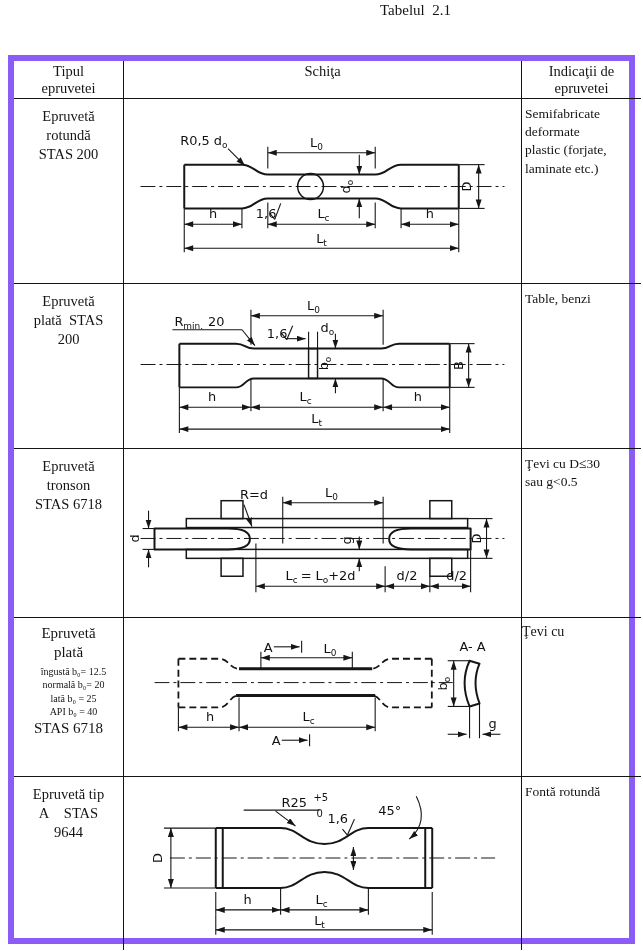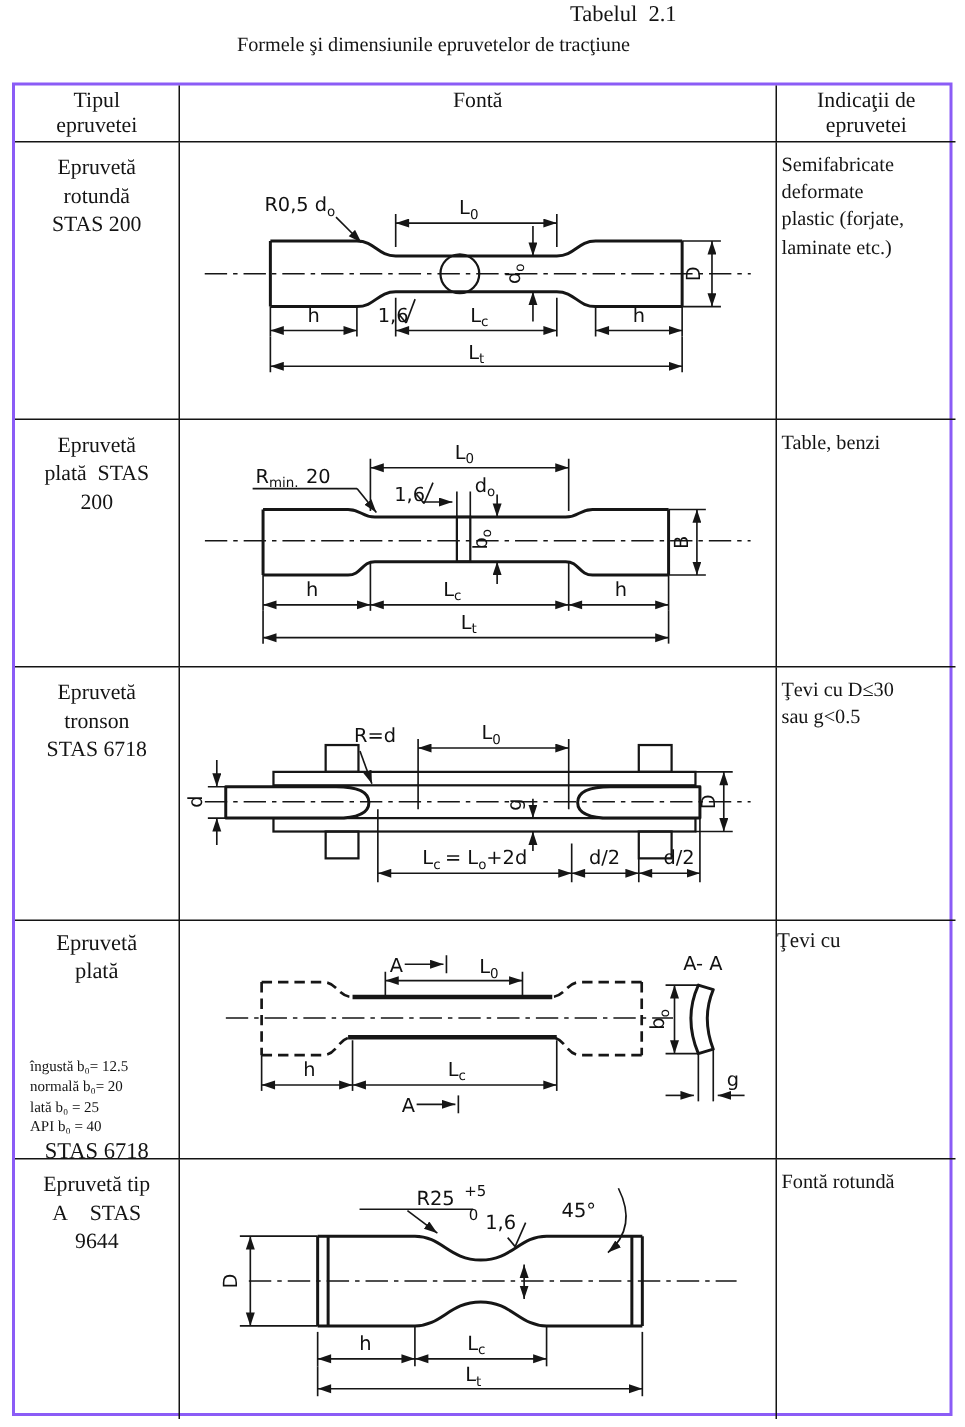--- a/index.html
+++ b/index.html
@@ -5,30 +5,30 @@
   html,body{margin:0;padding:0;background:#fff;}
   .page{position:relative;width:643px;height:951px;background:#fff;color:#141414;
         font-family:"Liberation Serif","DejaVu Serif",serif;overflow:hidden;}
   .doc-title{position:absolute;top:2px;left:380px;width:200px;text-align:left;
              font-size:15px;white-space:pre;}
   .doc-subtitle{position:absolute;top:22px;left:8px;width:562px;text-align:center;
                 font-size:13.5px;}
   .tbl{position:absolute;left:8px;top:55px;width:627px;height:889px;
        display:grid;grid-template-columns:110px 398px 119px;
        grid-template-rows:38px 185px 165px 169px 159px 173px;
-       border:2px solid #8b5cf6;box-sizing:border-box;}
+       border:6px solid #8b5cf6;box-sizing:border-box;}
   .cell{border-right:1.6px solid #141414;border-bottom:1.6px solid #141414;
         box-sizing:border-box;overflow:hidden;}
   .lastcol{border-right:none;}
   .lastrow{border-bottom:none;}
   .hcell{font-size:14.5px;text-align:center;padding-top:2px;white-space:pre-line;line-height:1.2;}
   .tcell{font-size:14.5px;text-align:center;padding-top:8px;white-space:pre-line;line-height:1.3;}
   .ucell{font-size:13.5px;text-align:left;padding:6px 3px 0 3px;white-space:pre-line;line-height:1.35;}
   .tmain{font-size:15px;text-align:center;padding-top:6px;white-space:pre-line;line-height:1.25;}
-  .tsmall{font-size:10px;text-align:left;padding:3px 0 0 10px;white-space:pre-line;line-height:1.35;margin-top:44px;}
+  .tsmall{font-size:10px;text-align:center;padding:3px 0 0 10px;white-space:pre-line;line-height:1.35;}
   .tstas{font-size:15px;text-align:center;padding-top:1px;}
   .umain{font-size:14px;text-align:left;padding-top:6px;}
   .usmall{font-size:11px;text-align:left;padding:16px 0 0 8px;white-space:pre-line;line-height:1.45;}
   svg.sk{display:block;width:100%;height:100%;}
   .o{fill:none;stroke:#161616;stroke-width:2;stroke-linejoin:round;}
   .dim{fill:none;stroke:#161616;stroke-width:1.1;}
   .cl{fill:none;stroke:#161616;stroke-width:1;stroke-dasharray:15 4 3 4;}
   .dsh{fill:none;stroke:#161616;stroke-width:1.8;stroke-dasharray:7 4;}
   .thk{fill:none;stroke:#161616;stroke-width:3;}
   .ol1{fill:none;stroke:#161616;stroke-width:1.5;}
@@ -48,27 +48,26 @@
       <path d="M9,0 L0,3 L9,6 Z" fill="#161616"></path>
     </marker>
     <pattern id="hat" patternUnits="userSpaceOnUse" width="5" height="5" patternTransform="rotate(45)">
       <line x1="0" y1="0" x2="0" y2="5" stroke="#161616" stroke-width="1.4"></line>
     </pattern>
   </defs>
 </svg>
 
 <div class="page">
   <div class="doc-title">Tabelul&nbsp;&nbsp;2.1</div>
-  <div class="doc-subtitle">Formele şi dimensiunile epruvetelor de tracţiune</div>
 
   <div class="tbl">
 
     <div class="cell hcell">Tipul
 epruvetei</div>
-    <div class="cell hcell">Fontă</div>
+    <div class="cell hcell">Schiţa</div>
     <div class="cell hcell lastcol">Indicaţii de
 epruvetei</div>
 
     <div class="cell tcell">Epruvetă
 rotundă
 STAS 200</div>
     <div class="cell">
       <svg class="sk" viewBox="0 0 398 185">
         <line class="cl" x1="16" y1="88" x2="382" y2="88"></line>
         <path class="o" d="M60,66 H118 C130,66 132,76 144,76 H252 C264,76 266,66 278,66 H336 M60,110 H118 C130,110 132,100 144,100 H252 C264,100 266,110 278,110 H336 M60,66 V110 M336,66 V110"></path>

